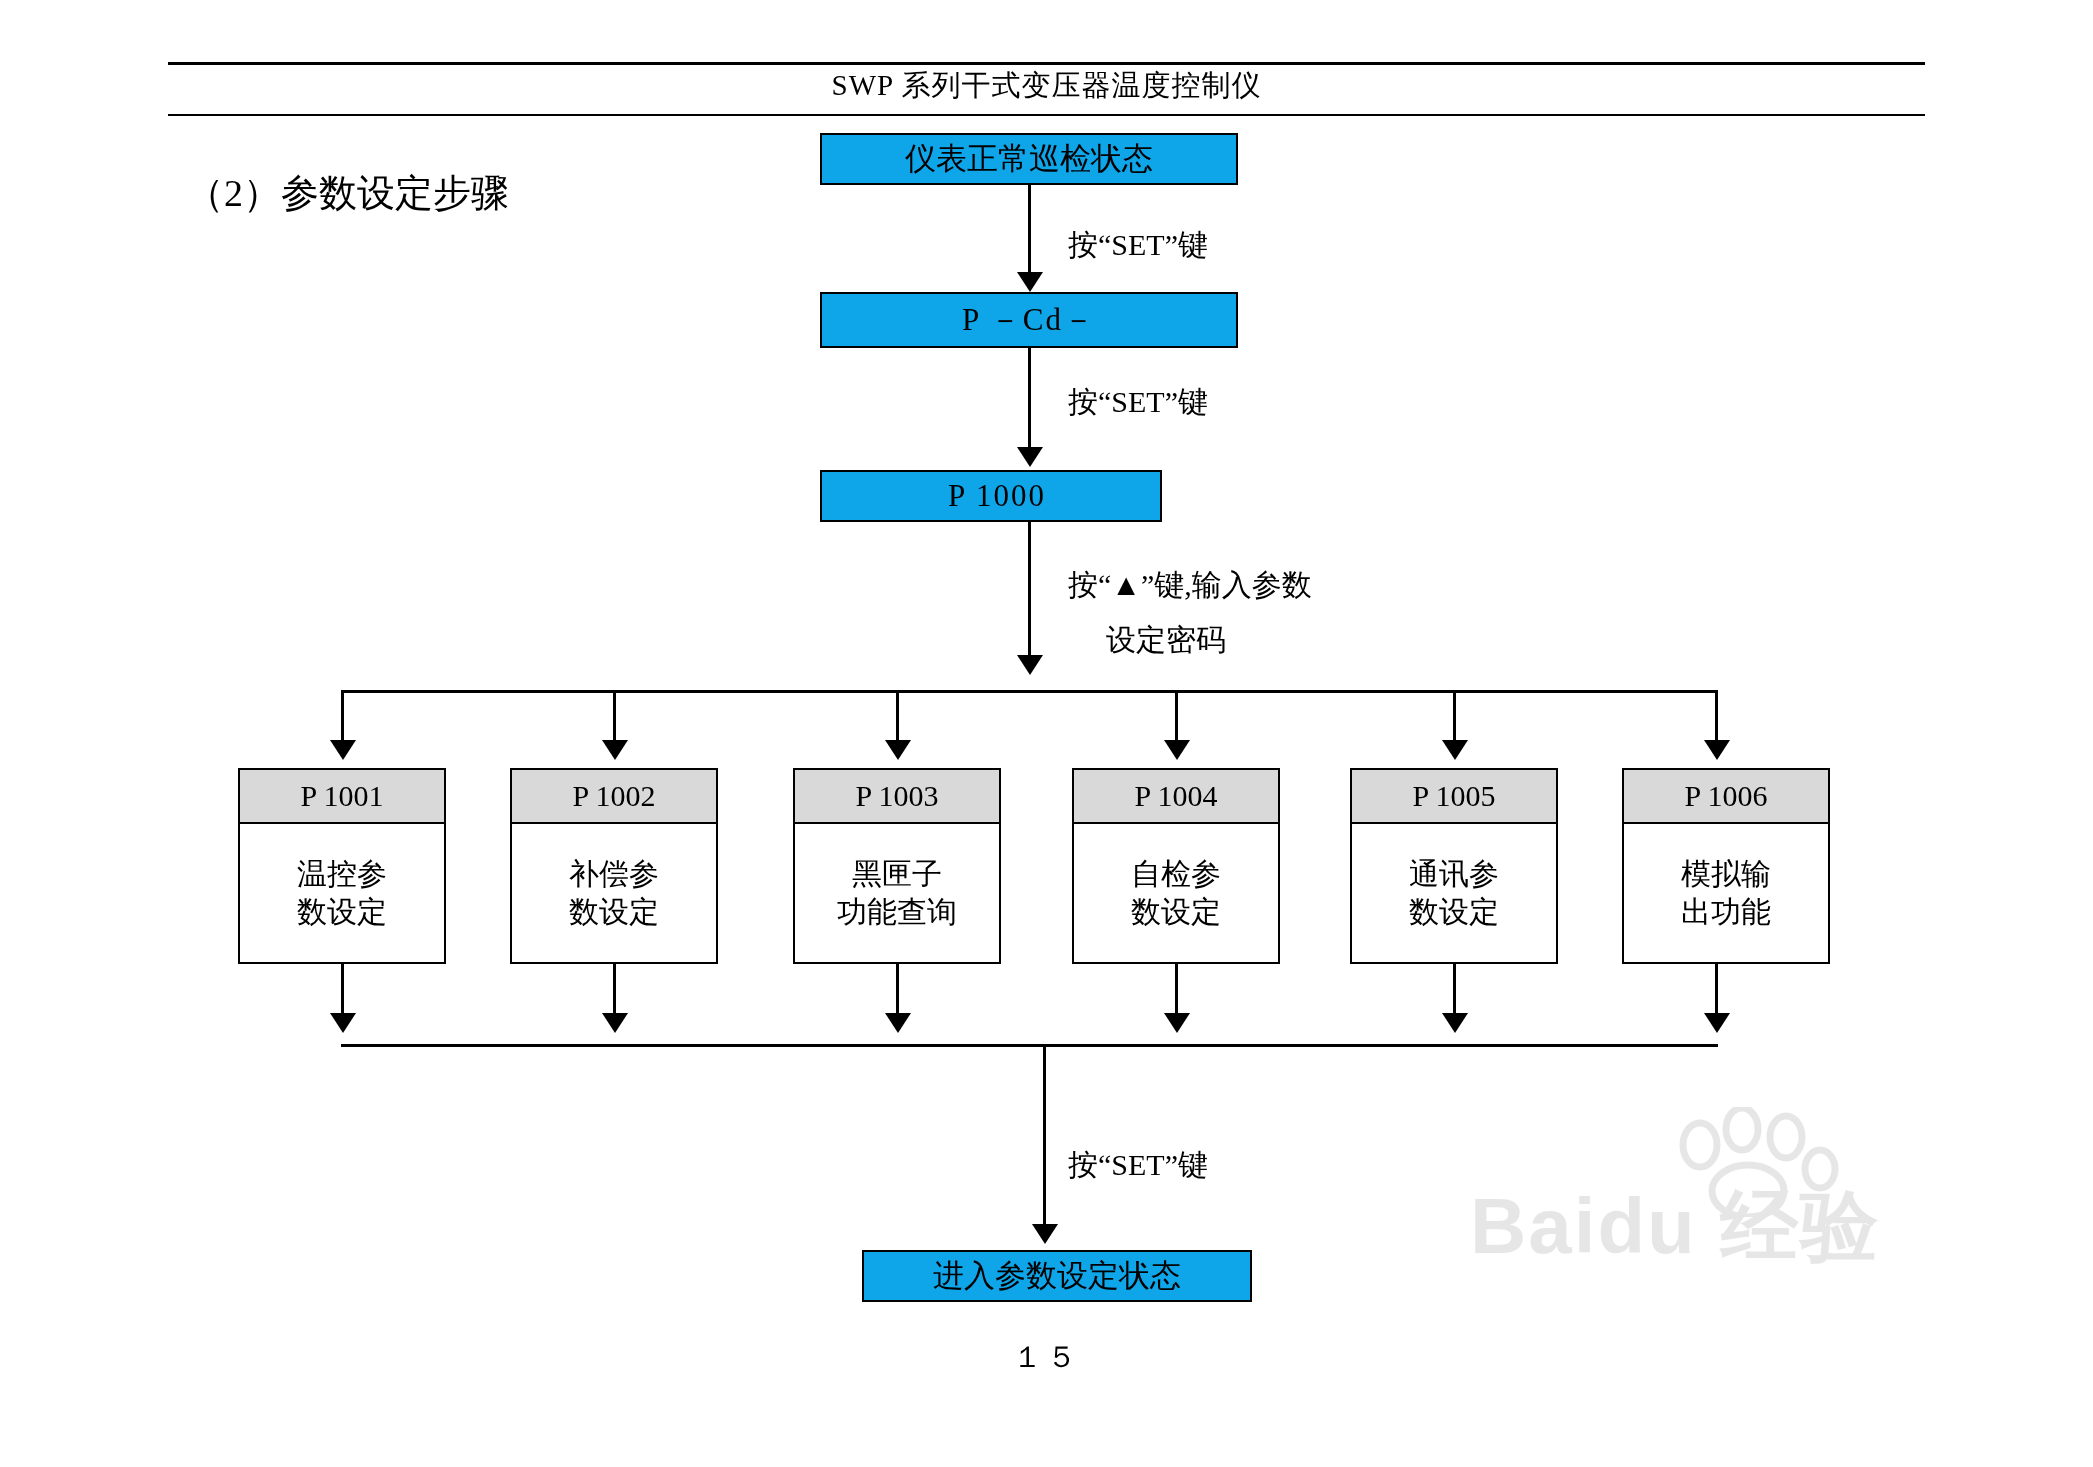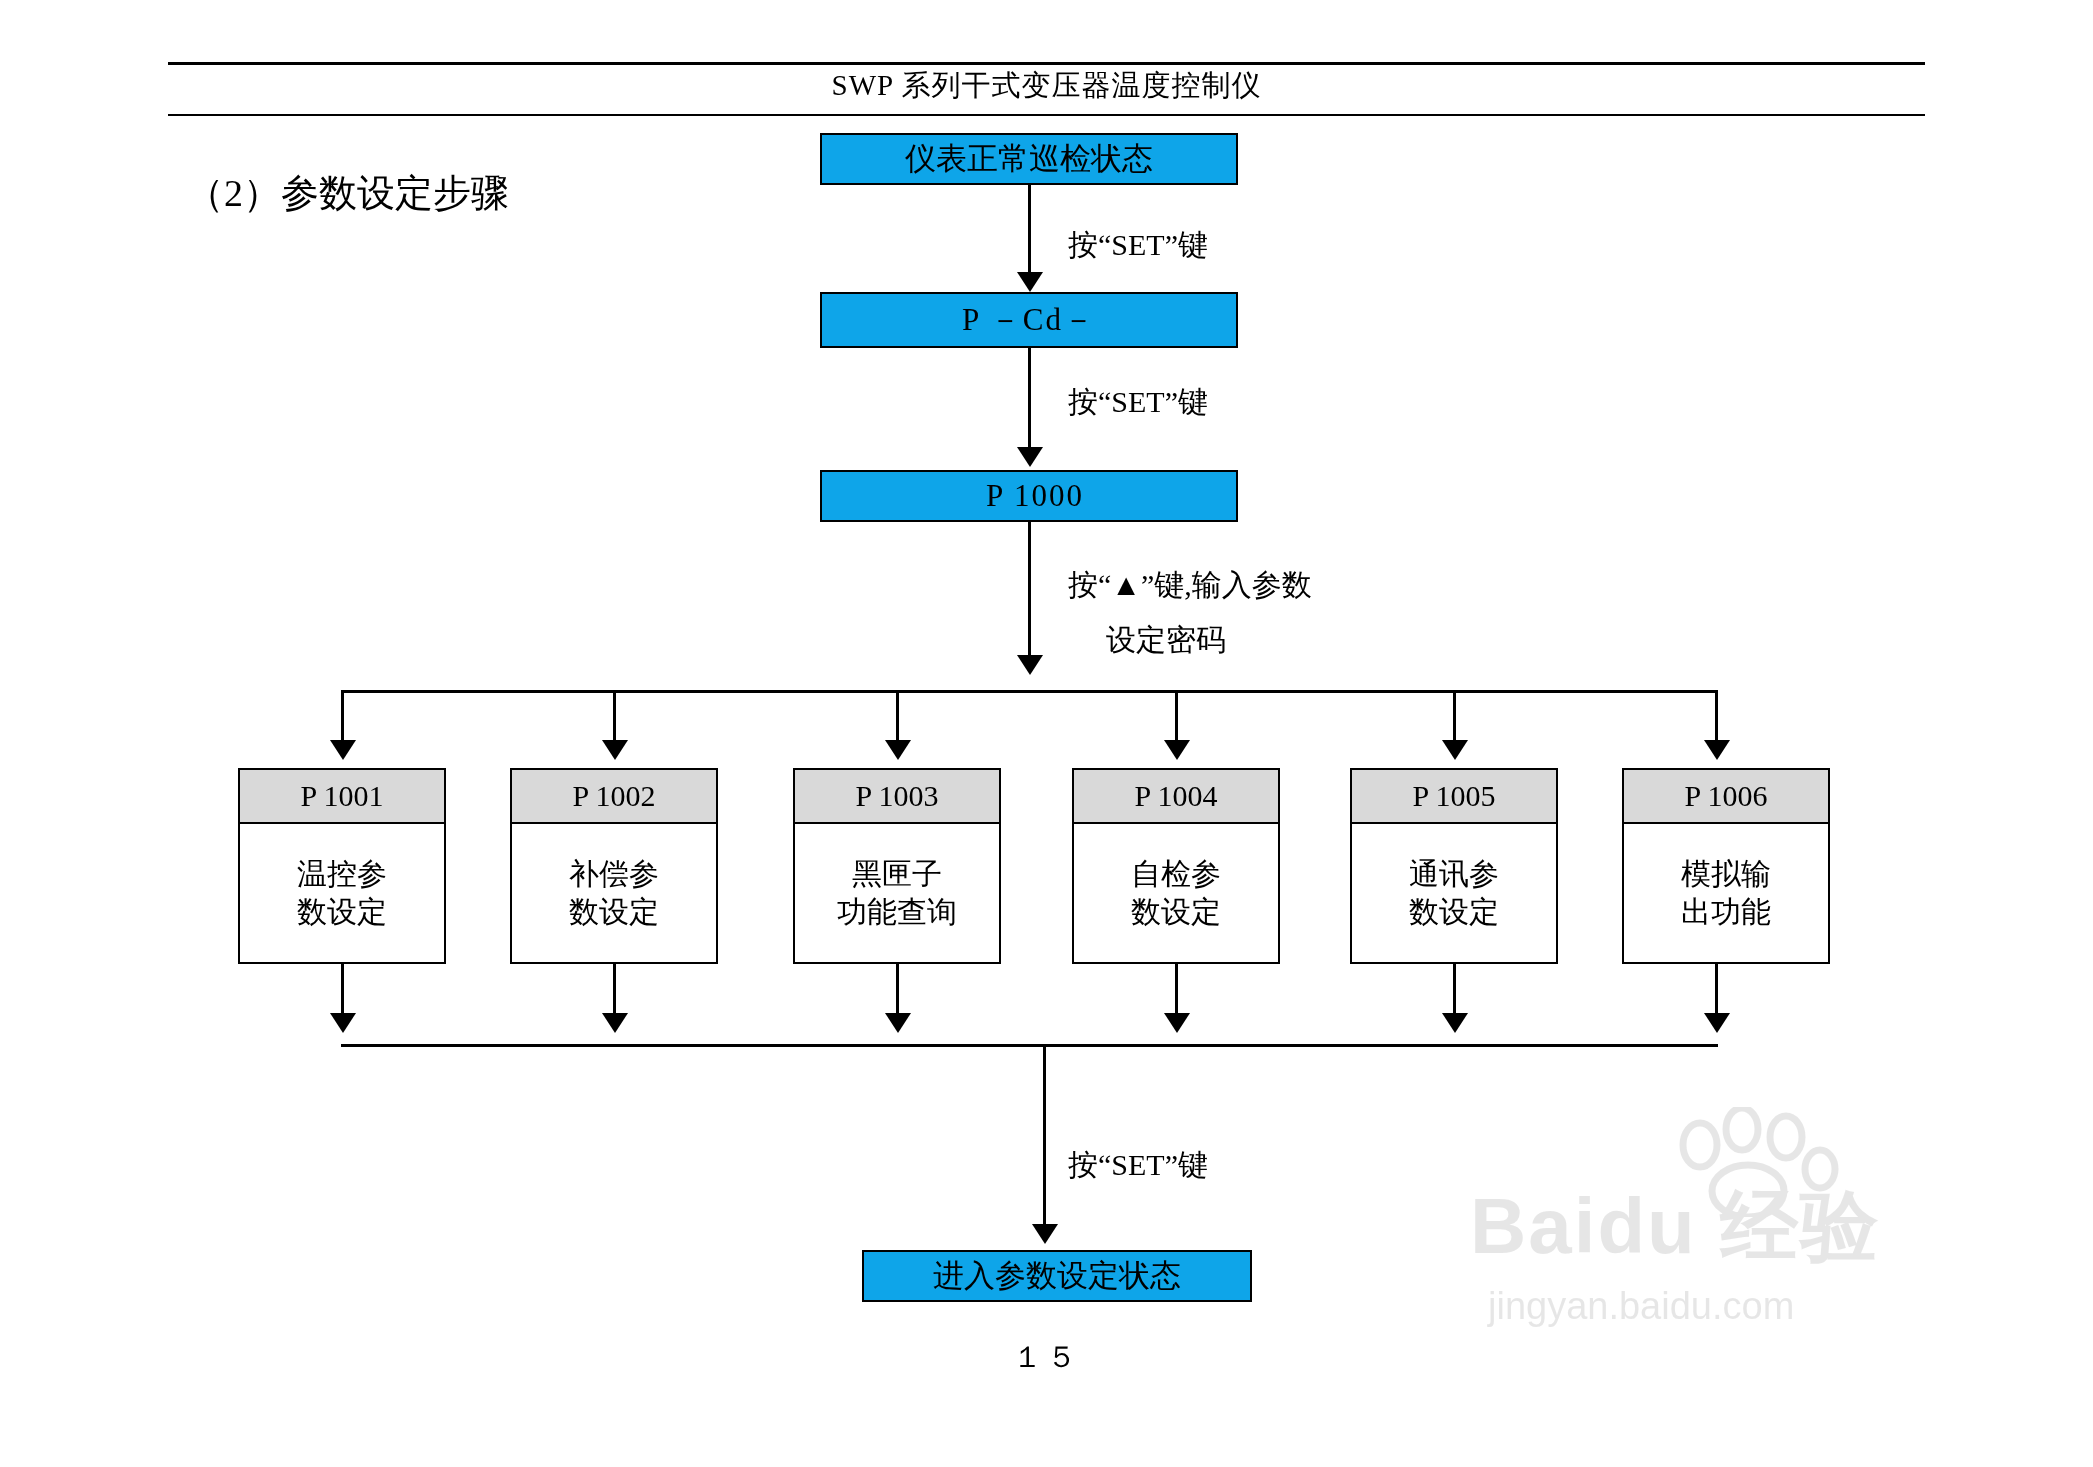--- a/index.html
+++ b/index.html
@@ -60,21 +60,21 @@
     border: 2px solid #000;
     box-sizing: border-box;
     display: flex;
     align-items: center;
     justify-content: center;
     font-size: 31px;
     white-space: nowrap;
   }
   .box.wide-top   { left: 820px;  top: 133px; width: 418px; height: 52px; }
   .box.p-cd       { left: 820px;  top: 292px; width: 418px; height: 56px; }
-  .box.p-1000     { left: 820px;  top: 470px; width: 418px; height: 52px; padding-left: 12px; }
+  .box.p-1000     { left: 820px;  top: 470px; width: 342px; height: 52px; padding-left: 12px; }
   .box.bottom     { left: 862px;  top: 1250px; width: 390px; height: 52px; }
 
   .box .label-spaced { letter-spacing: 2px; }
 
   
   .branch {
     position: absolute;
     top: 768px;
     width: 208px;
     height: 196px;
@@ -313,14 +313,13 @@
 
 <div class="watermark">
   <svg class="wm-paw" viewBox="0 0 170 110">
     <ellipse cx="30" cy="38" rx="17" ry="22" fill="none" stroke="#b0b0b0" stroke-width="7"></ellipse>
     <ellipse cx="72" cy="22" rx="16" ry="21" fill="none" stroke="#b0b0b0" stroke-width="7"></ellipse>
     <ellipse cx="116" cy="30" rx="16" ry="21" fill="none" stroke="#b0b0b0" stroke-width="7"></ellipse>
     <ellipse cx="150" cy="62" rx="15" ry="19" fill="none" stroke="#b0b0b0" stroke-width="7"></ellipse>
     <ellipse cx="78" cy="84" rx="36" ry="26" fill="none" stroke="#b0b0b0" stroke-width="7"></ellipse>
   </svg>
   <div class="wm-text">Baidu 经验</div>
-  <div class="wm-sub">jingyan.baidu.com</div>
 </div>
 
 </body></html>

